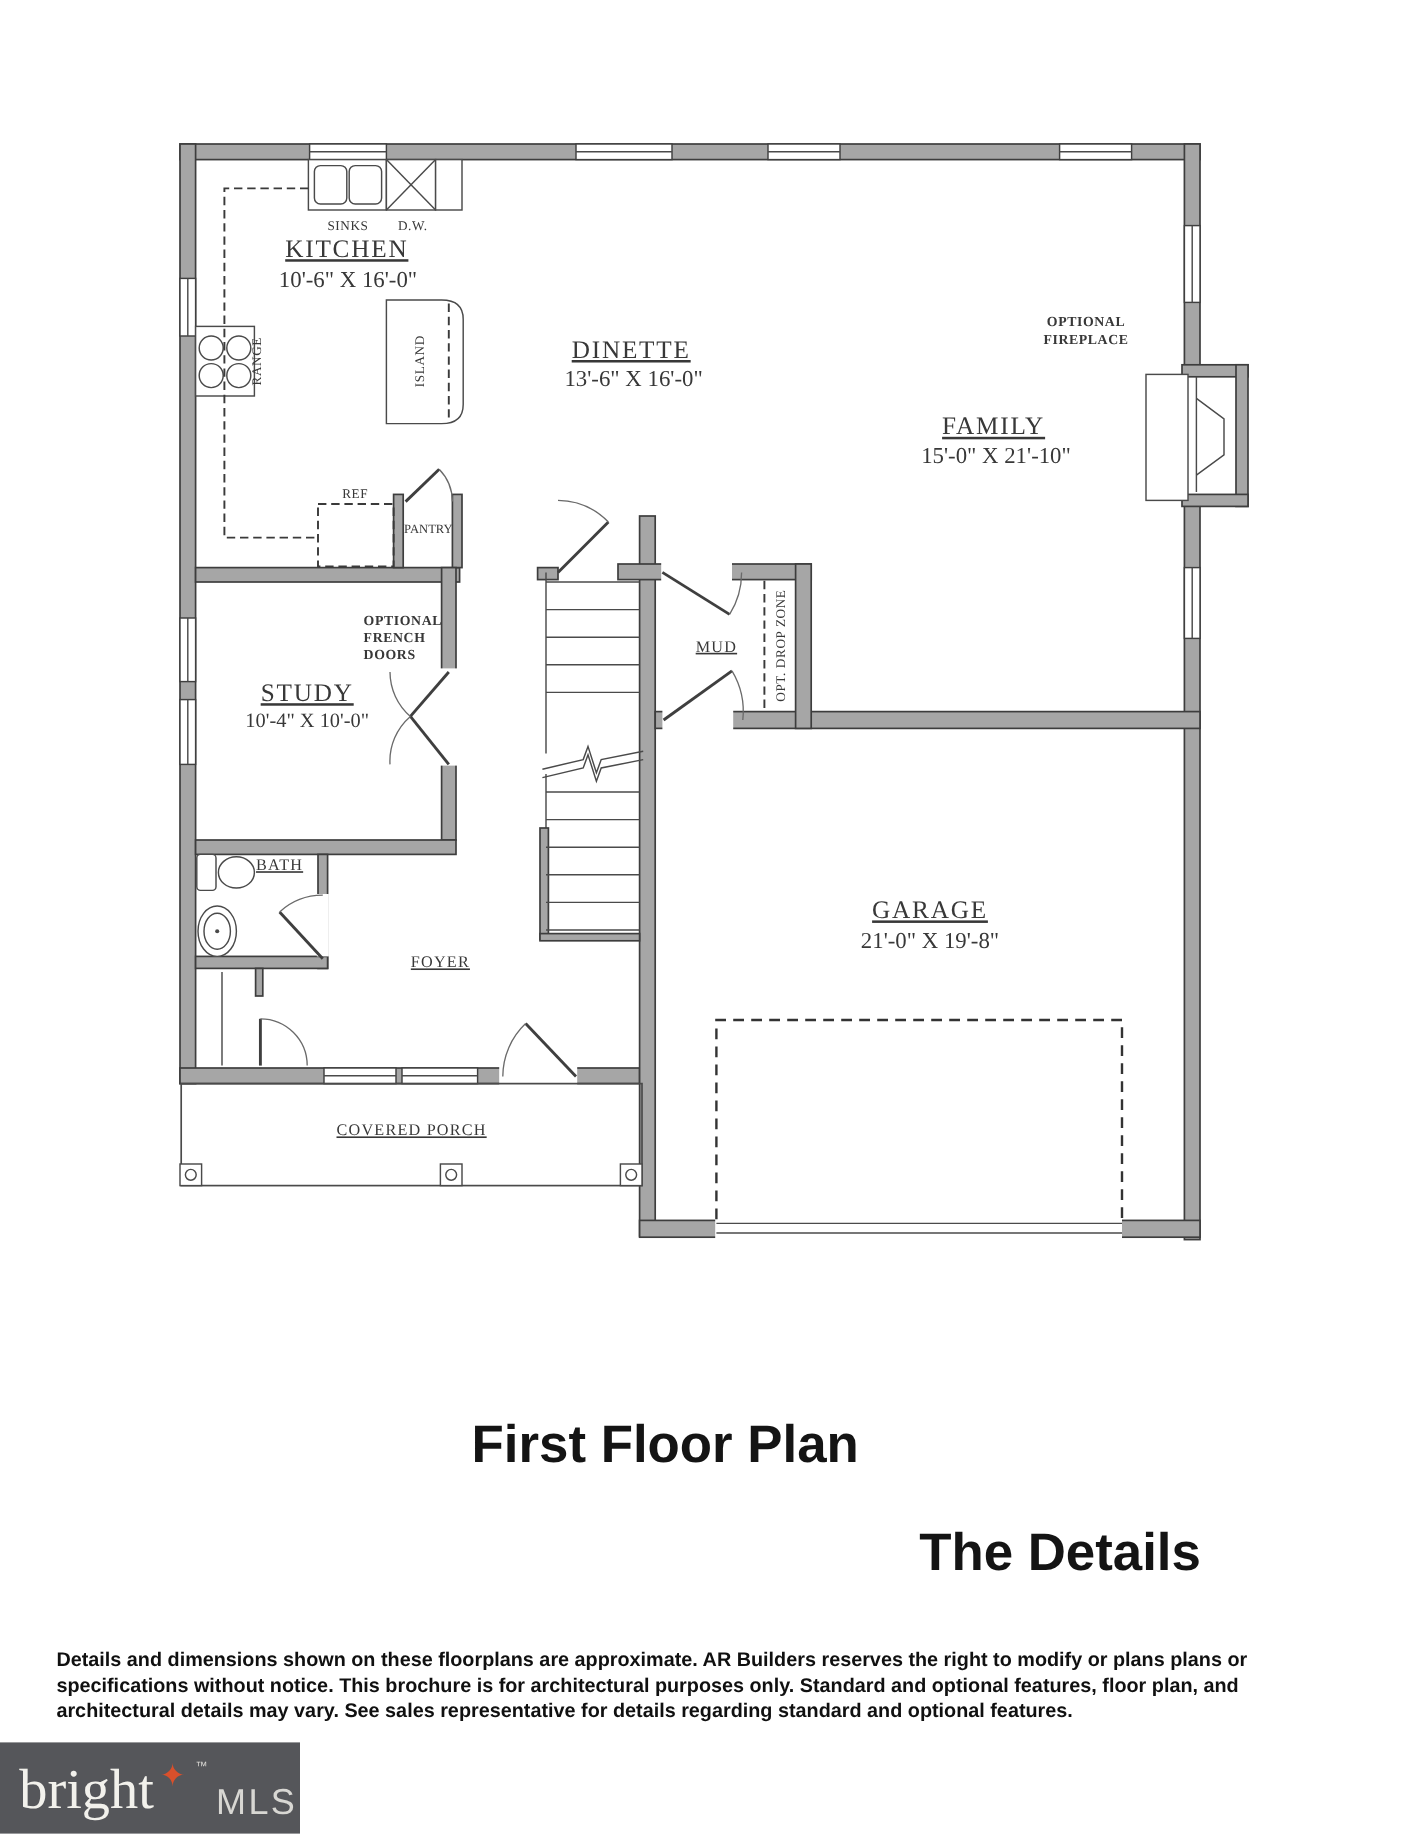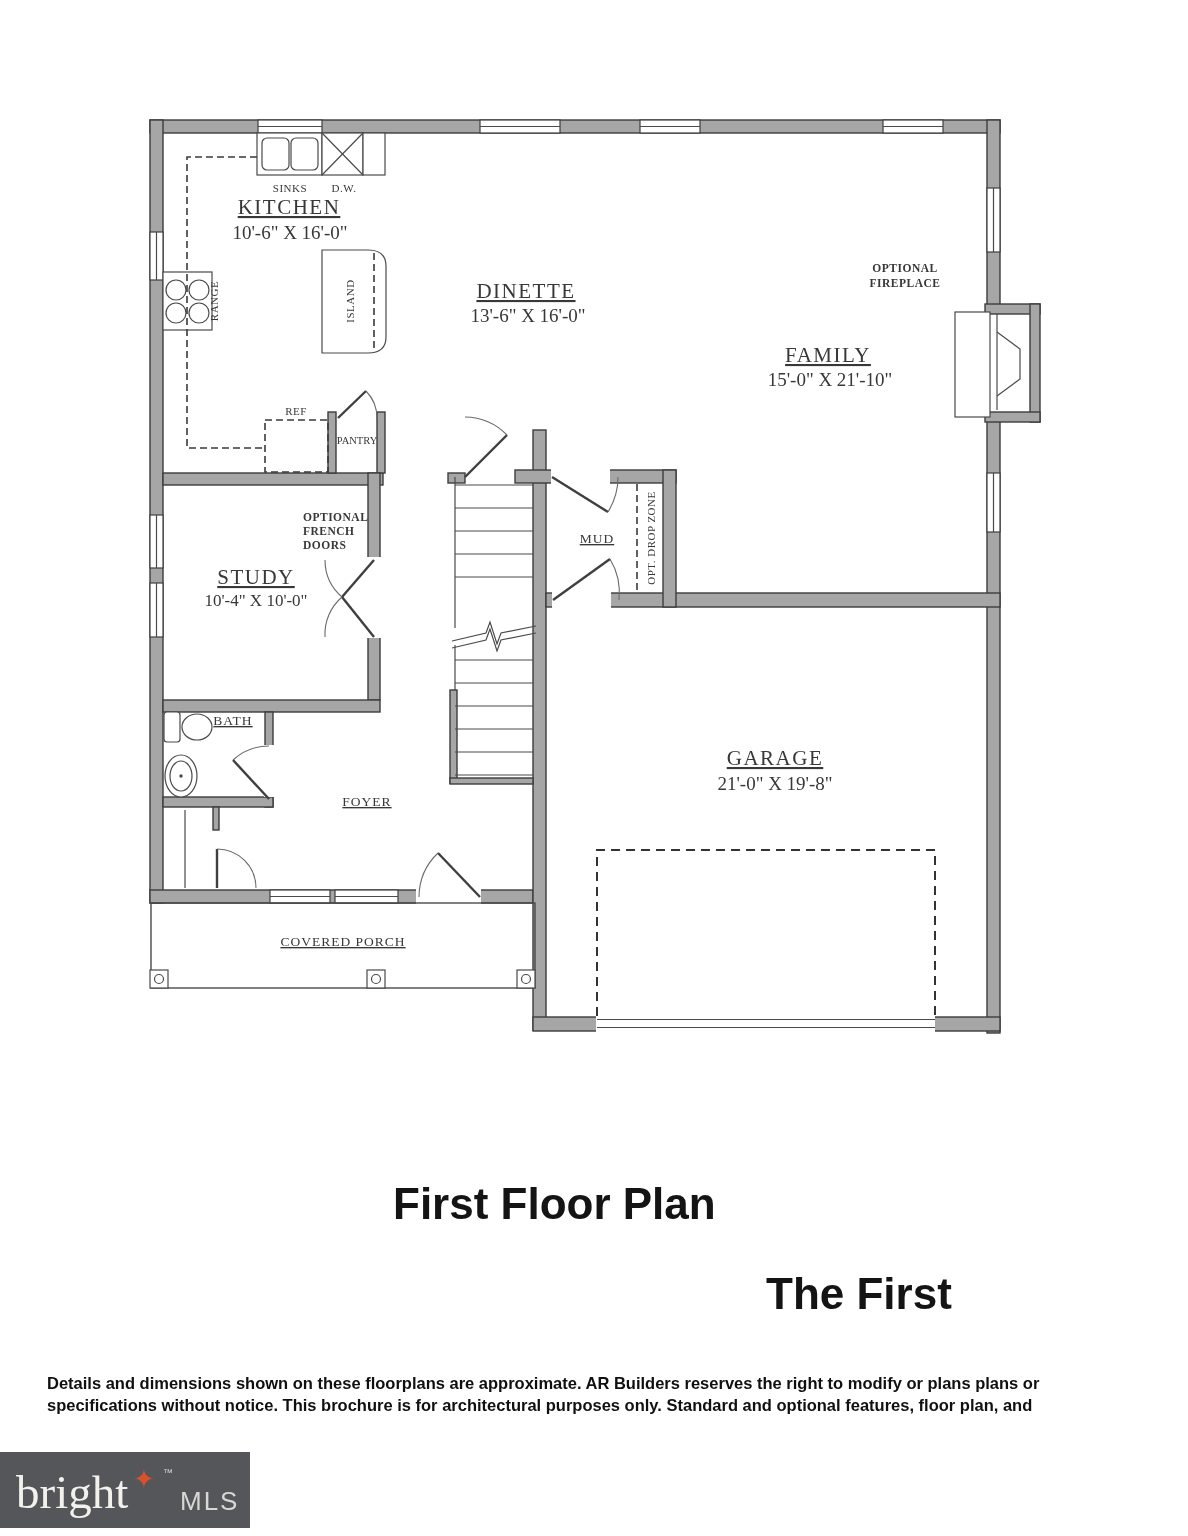--- a/index.html
+++ b/index.html
@@ -26,21 +26,21 @@
   .ttl{position:absolute;font-weight:700;color:#141414;font-size:44px;white-space:nowrap;}
   #floor-title{left:393px;top:1139px;margin-top:40px;}
   #model-title{left:766px;top:1269px;}
   #disclaimer{position:absolute;left:47px;top:1373px;font-weight:700;font-size:16.5px;
               line-height:21.5px;color:#101010;white-space:nowrap;}
   #logo{position:absolute;left:0;top:1452px;width:250px;height:76px;background:#55565a;}
   #logo .brand{position:absolute;left:16px;top:16px;font-family:"Liberation Serif",serif;
                font-size:47px;color:#f2f1ec;line-height:1.05;}
   #logo .star{position:absolute;left:133px;top:14px;font-size:26px;color:#d9502c;line-height:1;}
   #logo .tm{position:absolute;left:163px;top:15px;font-size:10px;color:#d8d7d3;}
-  #logo .suffix{position:absolute;left:180px;top:34px;font-size:26px;letter-spacing:2px;
+  #logo .suffix{position:absolute;left:180px;top:34px;font-size:30px;letter-spacing:2px;
                 color:#d8d7d3;font-family:"Liberation Sans",sans-serif;}
 </style>
 </head>
 <body>
 
 <svg id="plan-svg" width="1188" height="1100" viewBox="0 0 1188 1100">
 
   <g>
     <rect class="wall" x="150" y="120" width="850" height="13"></rect>
     <rect class="wall" x="150" y="120" width="13" height="783"></rect>
@@ -235,25 +235,26 @@
     <text class="lbl opt" x="303" y="521">OPTIONAL</text>
     <text class="lbl opt" x="303" y="535">FRENCH</text>
     <text class="lbl opt" x="303" y="549">DOORS</text>
     <text class="lbl opt mid" x="905" y="272">OPTIONAL</text>
     <text class="lbl opt mid" x="905" y="287">FIREPLACE</text>
     <text class="lbl tiny mid" x="652" y="538" transform="rotate(-90 652 538)" dominant-baseline="middle">OPT. DROP ZONE</text>
   </g>
 </svg>
 
 <div class="ttl" id="floor-title">First Floor Plan</div>
-<div class="ttl" id="model-title">The First</div>
+<div class="ttl" id="model-title">The Details</div>
 
 <div id="disclaimer">
   <div>Details and dimensions shown on these floorplans are approximate. AR Builders reserves the right to modify or plans plans or</div>
   <div>specifications without notice. This brochure is for architectural purposes only. Standard and optional features, floor plan, and</div>
+  <div>architectural details may vary. See sales representative for details regarding standard and optional features.</div>
 </div>
 
 <div id="logo">
   <span class="brand">bright</span>
   <span class="star">✦</span>
   <span class="tm">™</span>
   <span class="suffix">MLS</span>
 </div>
 
 </body></html>

